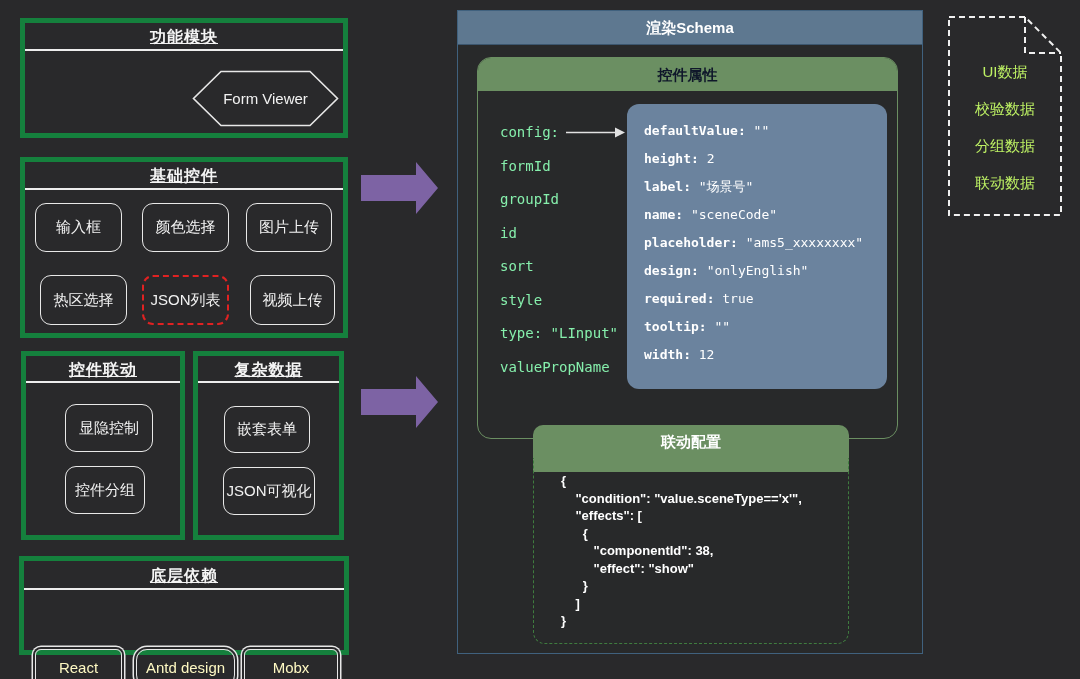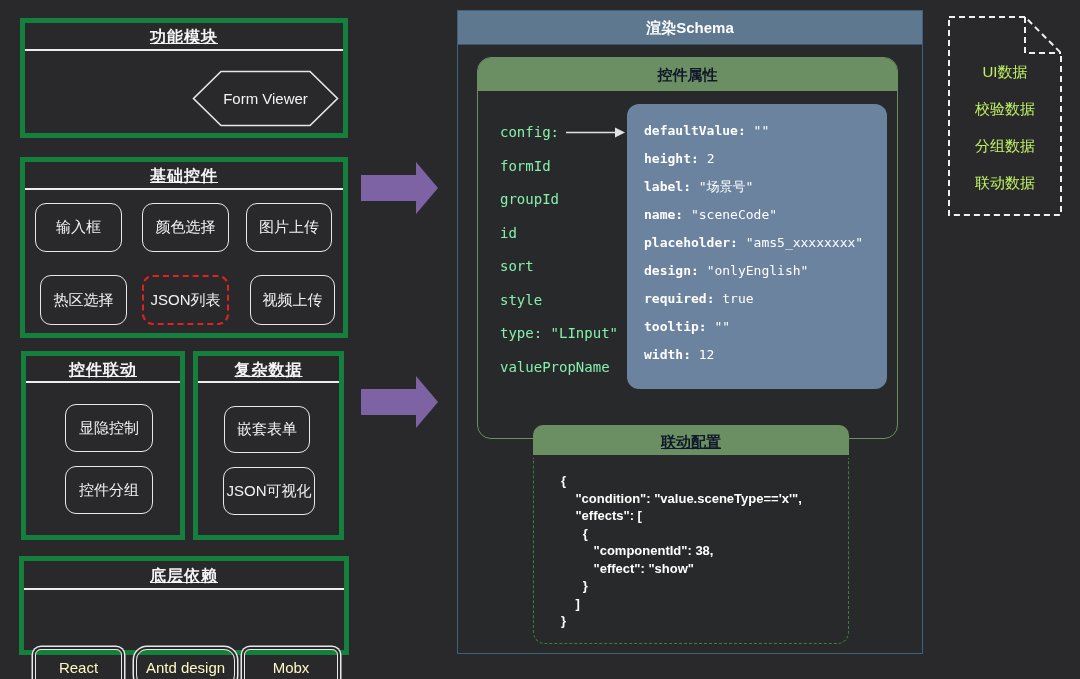--- a/index.html
+++ b/index.html
@@ -64,23 +64,23 @@
     position:absolute; left:149px; top:46px; width:260px; height:285px;
     background:#6b839e; border-radius:12px; padding:13px 0 0 17px;
   }
   .bline {
     font-family:"DejaVu Sans Mono", monospace; font-size:13px;
     line-height:28px; color:#fff; white-space:pre;
   }
   .bline b::after { content:": "; }
   #config-arrow { position:absolute; left:86px; top:67px; }
   #linkcfg-header {
-    position:absolute; left:75px; top:414px; width:316px; height:30px;
+    position:absolute; left:75px; top:414px; width:316px; height:47px;
     line-height:33px; background:#6b8f62; border-radius:10px 10px 0 0;
-    text-align:center; font-weight:bold; font-size:15px; color:#0f172a;text-decoration:underline;
+    text-align:center; font-weight:bold; font-size:15px; color:#ffffff;
   }
   #linkcfg-body {
     position:absolute; left:75px; top:447px; width:316px; height:186px;
     border:1.5px dashed #3f7c3f; border-top:none; border-radius:0 0 12px 12px;
   }
   #linkcfg-body pre {
     margin:14px 0 0 27px; font-family:"Liberation Sans", sans-serif;
     font-weight:bold; font-size:13px; line-height:17.5px; color:#fff;
   }
   
@@ -110,21 +110,21 @@
     <div class="nbtn" style="left:117px; top:41px; width:87px; height:49px;">颜色选择</div>
     <div class="nbtn" style="left:221px; top:41px; width:86px; height:49px;">图片上传</div>
     <div class="nbtn" style="left:15px; top:113px; width:87px; height:50px;">热区选择</div>
     <div class="nbtn red-dashed" style="left:117px; top:113px; width:87px; height:50px;">JSON列表</div>
     <div class="nbtn" style="left:225px; top:113px; width:85px; height:50px;">视频上传</div>
   </section>
 
   <section class="panel" style="left:21px; top:351px; width:164px; height:189px;">
     <div class="panel-title" style="height:27px; line-height:27px;">控件联动</div>
     <div class="nbtn" style="left:39px; top:48px; width:88px; height:48px;">显隐控制</div>
-    <div class="nbtn" style="left:39px; top:110px; width:88px; height:48px;">控件分组</div>
+    <div class="nbtn" style="left:39px; top:110px; width:80px; height:48px;">控件分组</div>
   </section>
 
   <section class="panel" style="left:193px; top:351px; width:151px; height:189px;">
     <div class="panel-title" style="height:27px; line-height:27px;">复杂数据</div>
     <div class="nbtn" style="left:26px; top:50px; width:86px; height:47px;">嵌套表单</div>
     <div class="nbtn" style="left:25px; top:111px; width:92px; height:48px;">JSON可视化</div>
   </section>
 
   <section class="panel" style="left:19px; top:556px; width:330px; height:99px;">
     <div class="panel-title" style="height:29px; line-height:29px;">底层依赖</div>

